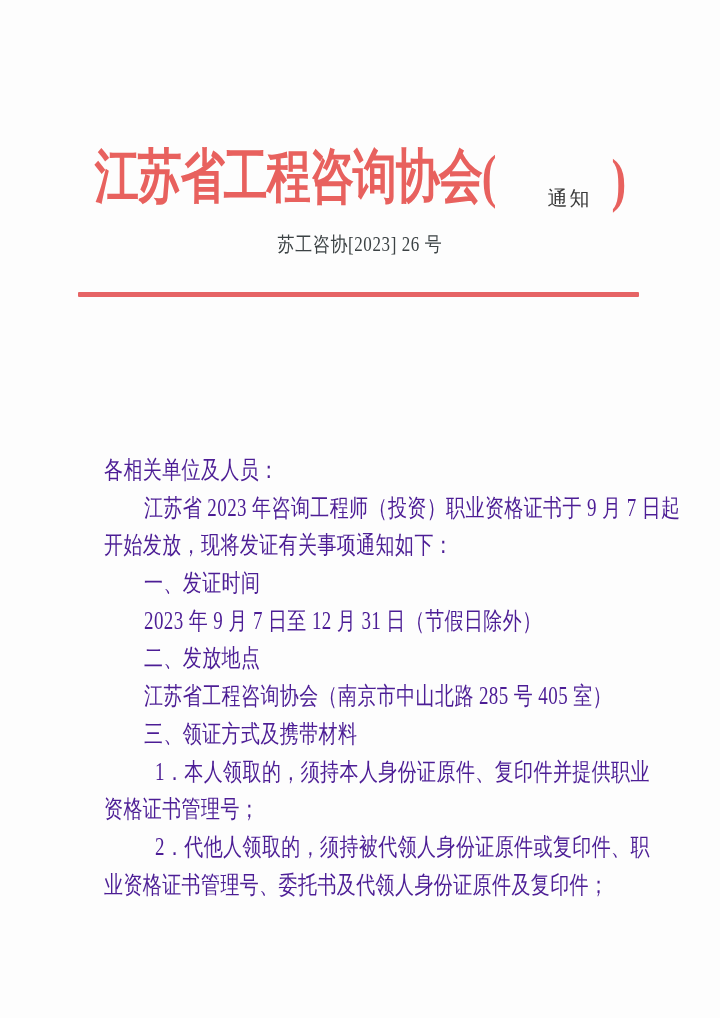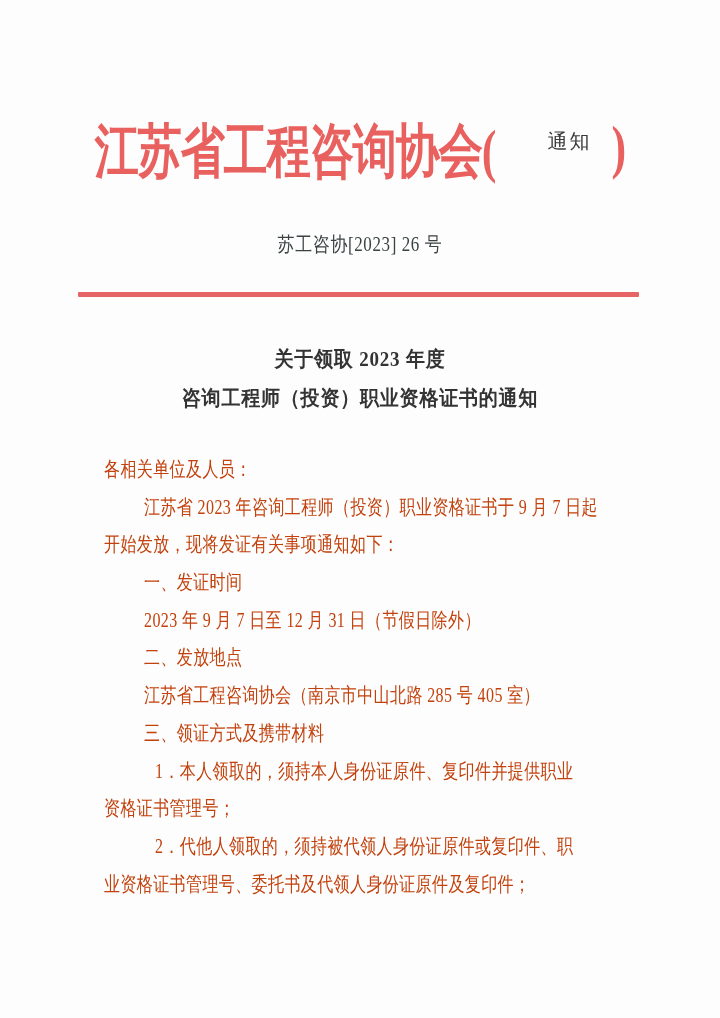--- a/index.html
+++ b/index.html
@@ -19,21 +19,21 @@
 
   
   .header {
     position: absolute;
     top: 122px;
     left: 0;
     width: 100%;
     height: 84px;
     display: flex;
     justify-content: center;
-    align-items: flex-start;
+    align-items: flex-end;
     white-space: nowrap;
   }
   .org, .close-paren {
     display: inline-block;
     color: #e8615e;
     font-weight: bold;
     font-size: 44px;
     letter-spacing: -1px;
     transform: scaleY(1.33);
   }
@@ -89,22 +89,22 @@
     letter-spacing: 0.8px;
     transform: scaleY(1.1);
   }
 
   
   .body-text {
     position: absolute;
     top: 451px;
     left: 104px;
     width: 516px;
-    font-size: 16px;
-    color: #c2410c;
+    font-size: 19px;
+    color: #4c1d95;
   }
   .ln {
     height: 37.7px;
     line-height: 37.7px;
     letter-spacing: 0.4px;
     white-space: nowrap;
     transform: scaleY(1.28);
   }
   .ind  { text-indent: 40px; }
   .ind2 { text-indent: 51px; }
@@ -117,24 +117,20 @@
   <div class="header">
     <span class="org">江苏省工程咨询协会(</span>
     <span class="tongzhi">通知</span>
     <span class="close-paren">)</span>
   </div>
 
   <div class="doc-no">苏工咨协[2023] 26 号</div>
 
   <div class="red-rule"></div>
 
-  <div class="title">
-    <div class="title-line">关于领取 2023 年度</div>
-    <div class="title-line">咨询工程师（投资）职业资格证书的通知</div>
-  </div>
 
   <div class="body-text">
     <div class="ln">各相关单位及人员：</div>
     <div class="ln ind">江苏省 2023 年咨询工程师（投资）职业资格证书于 9 月 7 日起</div>
     <div class="ln">开始发放，现将发证有关事项通知如下：</div>
     <div class="ln ind">一、发证时间</div>
     <div class="ln ind">2023 年 9 月 7 日至 12 月 31 日（节假日除外）</div>
     <div class="ln ind">二、发放地点</div>
     <div class="ln ind">江苏省工程咨询协会（南京市中山北路 285 号 405 室）</div>
     <div class="ln ind">三、领证方式及携带材料</div>

